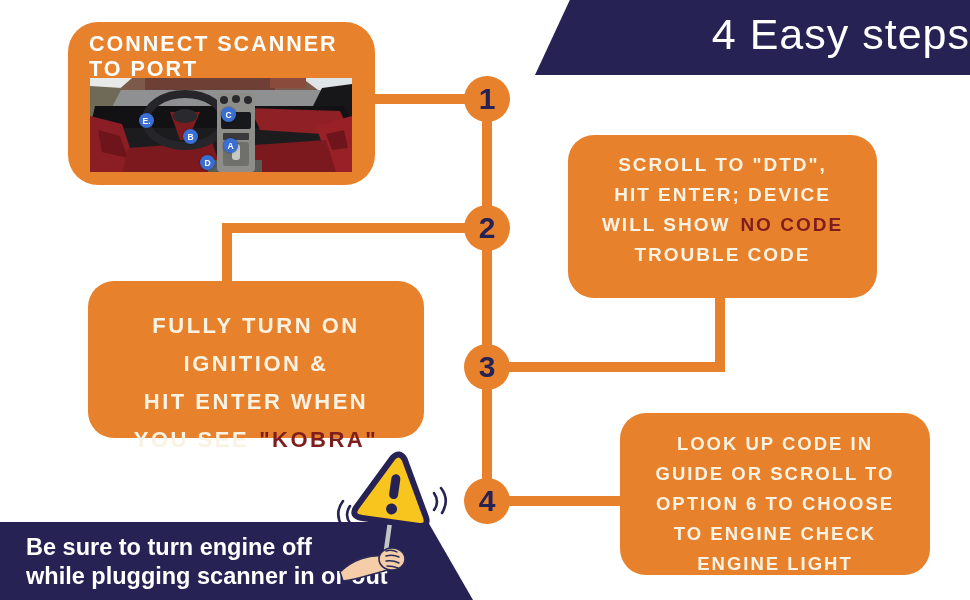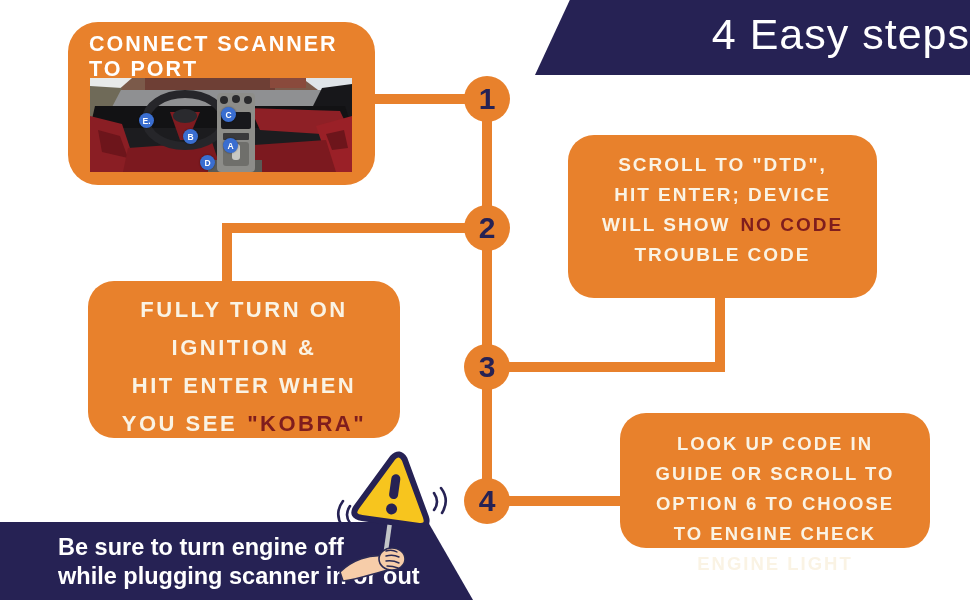--- a/index.html
+++ b/index.html
@@ -19,41 +19,41 @@
                     letter-spacing:2px;color:#ffffff;font-weight:bold;}
   #car-photo{position:absolute;left:22px;top:56px;width:262px;height:94px;overflow:hidden;}
   .marker{position:absolute;width:15px;height:15px;border-radius:50%;
           background:#3a6ed0;color:#ffffff;font-size:8.5px;font-weight:bold;
           display:flex;align-items:center;justify-content:center;
           box-shadow:0 0 2px rgba(0,0,0,.45);z-index:3;}
   
   #box-step3{left:568px;top:135px;width:309px;height:163px;
              font-size:19px;line-height:30px;letter-spacing:2px;padding-top:15px;}
   
-  #box-step2{left:88px;top:281px;width:312px;height:157px;
-             font-size:22px;line-height:38px;letter-spacing:2.5px;padding-top:10px;}
-  
-  #box-step4{left:620px;top:413px;width:310px;height:135px;
+  #box-step2{left:88px;top:281px;width:336px;height:157px;
+             font-size:22px;line-height:38px;letter-spacing:2.5px;padding-top:26px;}
+  
+  #box-step4{left:620px;top:413px;width:310px;height:162px;
              font-size:18.5px;line-height:30px;letter-spacing:2px;padding-top:16px;}
   
   .conn{position:absolute;background:#E8812C;}
   
   .stepnum{position:absolute;width:46px;height:46px;border-radius:50%;
            background:#E8812C;color:#262254;font-size:30px;font-weight:800;
            display:flex;align-items:center;justify-content:center;z-index:4;}
   
   #header-banner{position:absolute;left:535px;top:0;width:435px;height:75px;
                  background:#262254;clip-path:polygon(8% 0,100% 0,100% 100%,0 100%);}
   #header-banner .t{color:#ffffff;font-size:43px;font-weight:normal;text-align:right;
                     padding-top:10px;letter-spacing:1px;}
   
   #footer-banner{position:absolute;left:0;top:522px;width:473px;height:78px;
                  background:#262254;clip-path:polygon(0 0,90.5% 0,100% 100%,0 100%);}
   #footer-banner .t{color:#ffffff;font-size:23.5px;font-weight:bold;line-height:29px;
-                    padding:11px 0 0 26px;margin-left:32px;}
+                    padding:11px 0 0 26px;}
   
   #warning-wrap{position:absolute;left:334px;top:446px;width:118px;height:140px;z-index:5;}
 </style>
 </head>
 <body>
 
 <div id="stage">
 
   <div class="conn" style="left:482px;top:99px;width:10px;height:402px;"></div>
   <div class="conn" style="left:375px;top:94px;width:107px;height:10px;"></div>

